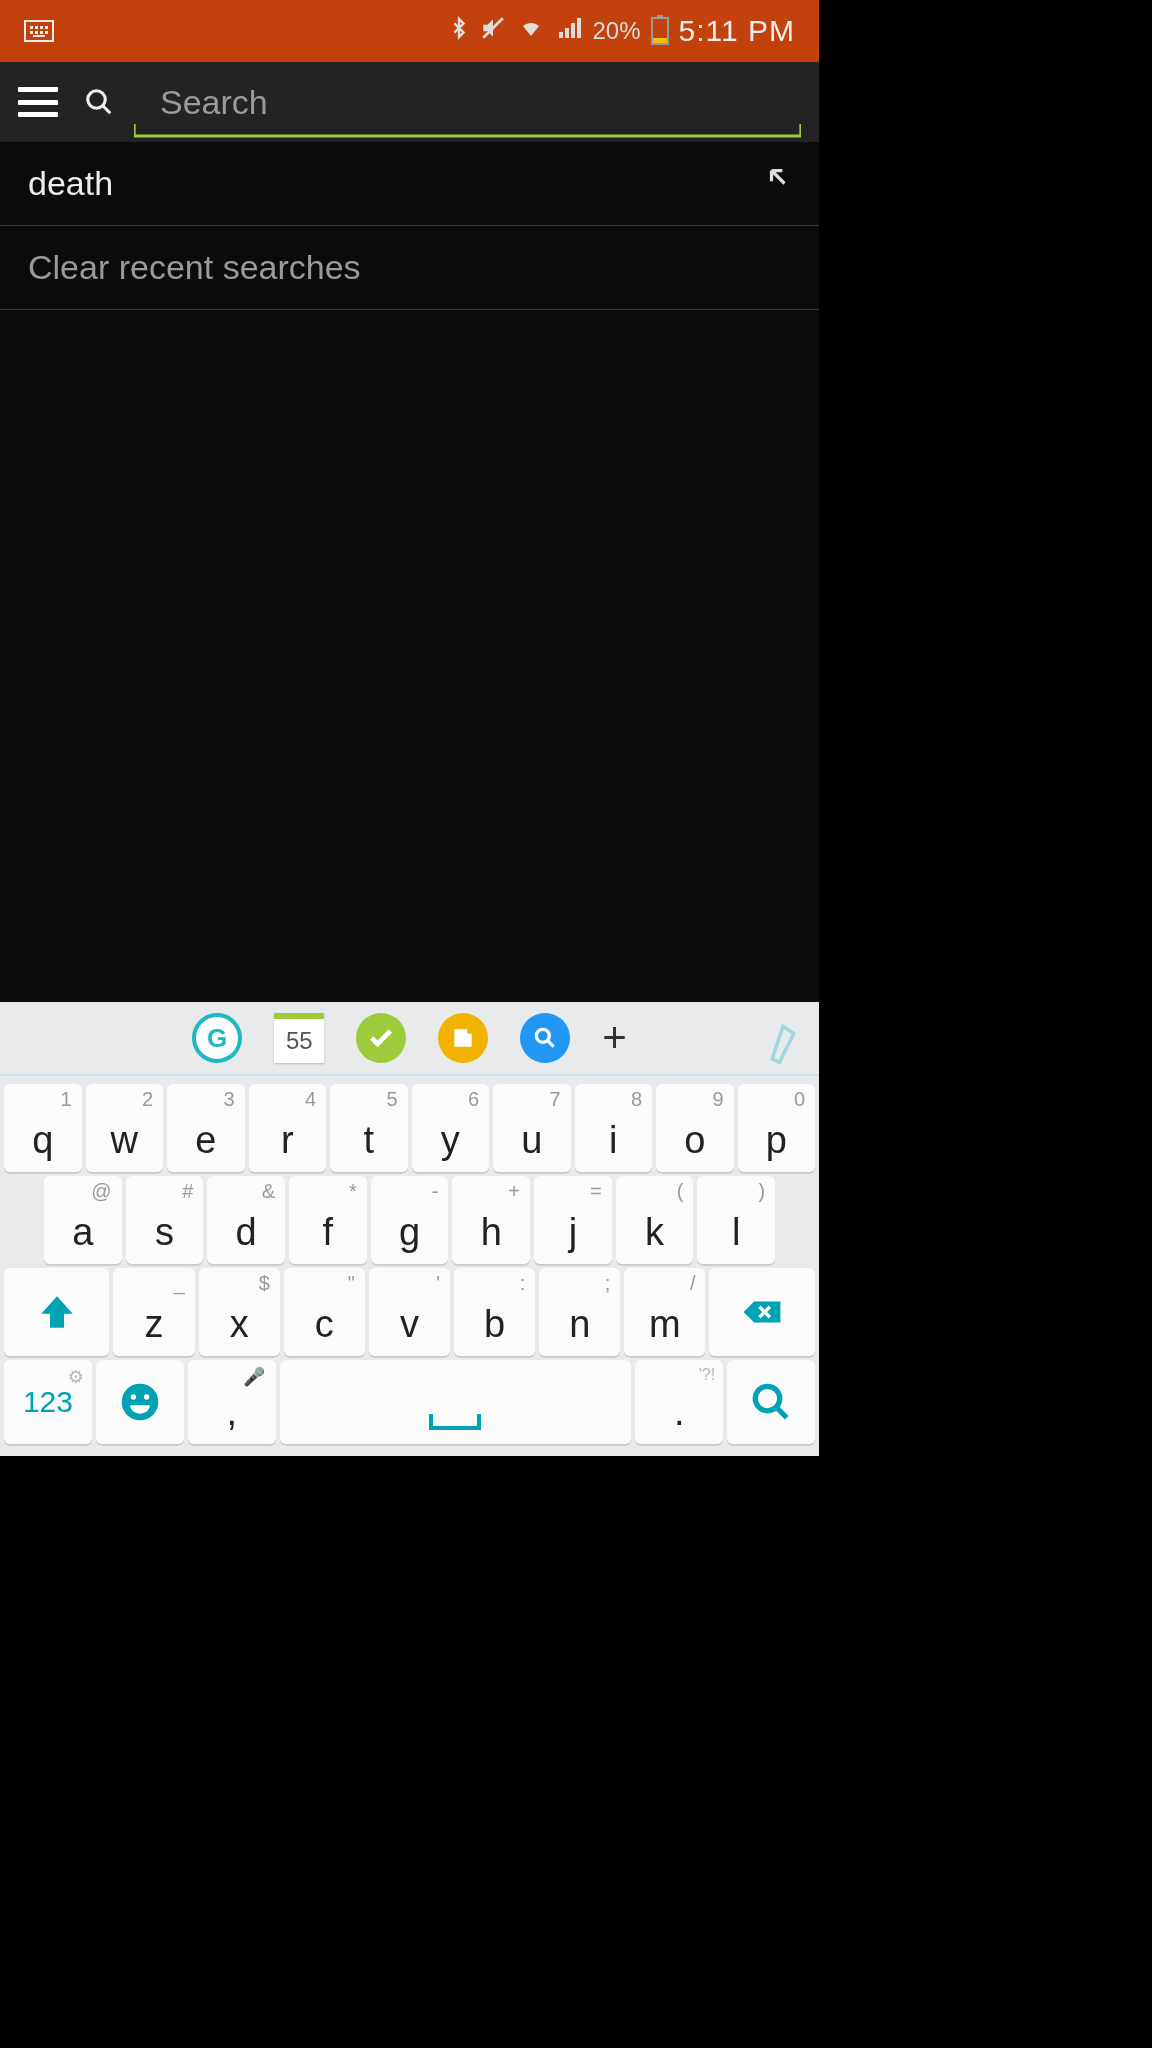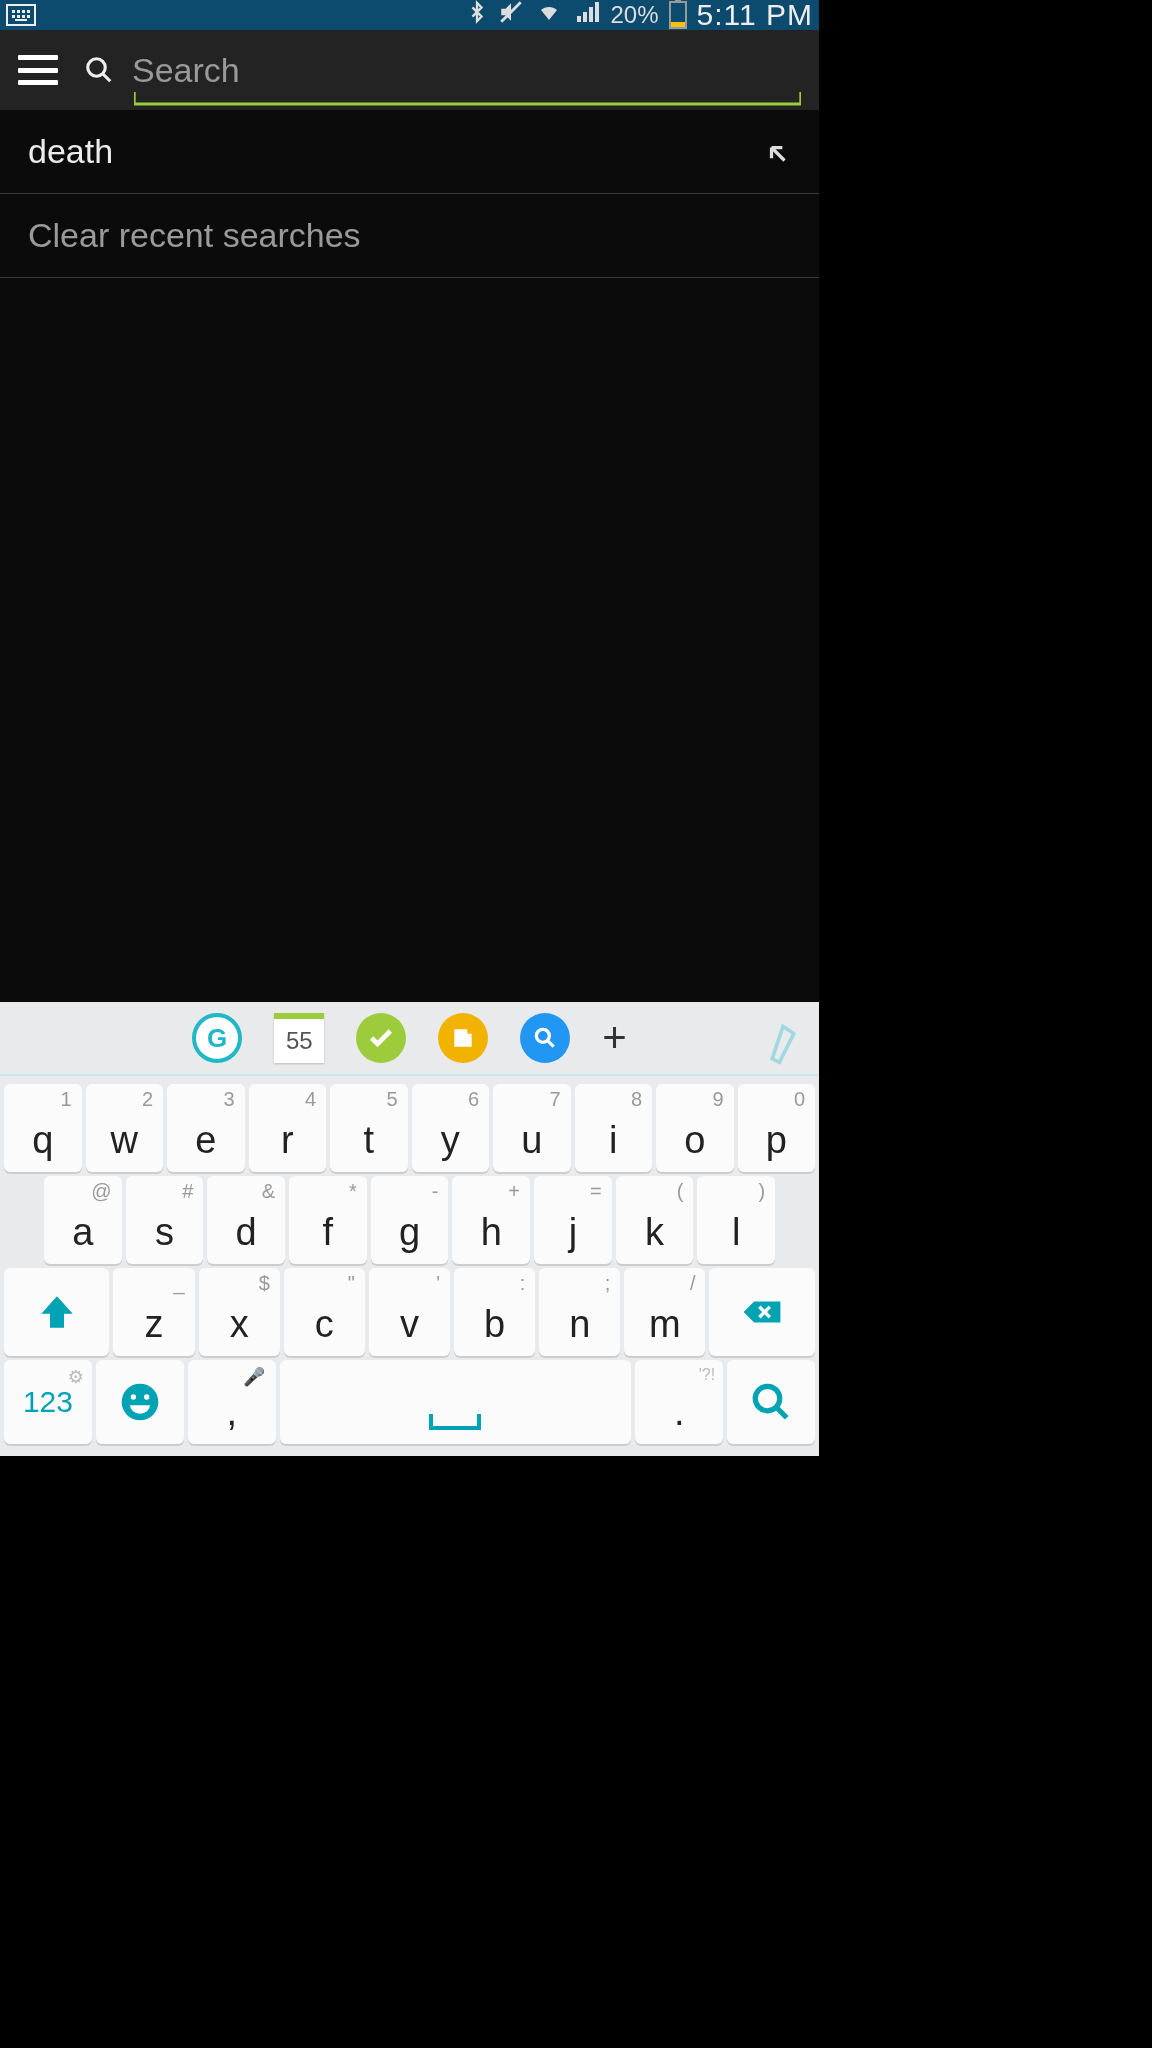--- a/index.html
+++ b/index.html
@@ -1,43 +1,43 @@
 <!DOCTYPE html>
 <html><head>
 <meta charset="utf-8">
 <style>
   * { box-sizing: border-box; margin: 0; padding: 0; }
   html, body { width: 819px; height: 1456px; font-family: -apple-system, Helvetica, Arial, sans-serif; overflow: hidden; background:#000; }
   .phone { width:819px; height:1456px; display:flex; flex-direction:column; background:#0b0b0b; }
 
   
-  .status-bar { height:30px; background:#0c4a6e; color:#eee; display:flex; align-items:center; justify-content:space-between; padding:0 6px; font-size:28px; }
+  .status-bar { height:62px; background:#c2410c; color:#eee; display:flex; align-items:center; justify-content:space-between; padding:0 24px; font-size:28px; }
   .status-left { display:flex; align-items:center; gap:10px; }
   .status-right { display:flex; align-items:center; gap:10px; }
   .status-right .time { font-size:30px; letter-spacing:1px; }
   .kbd-indicator { border:2px solid #eee; width:30px; height:22px; display:flex; align-items:center; justify-content:center; font-size:11px; }
   .battery { width:18px; height:28px; border:2px solid #999; position:relative; }
   .battery::before { content:""; position:absolute; left:4px; right:4px; top:-4px; height:3px; background:#999;}
   .battery-fill { position:absolute; left:0; right:0; bottom:0; height:20%; background:#f4c20d; }
   .pct { font-size:24px; color:#ddd; }
 
   
   .app-header { height:80px; background:#232323; display:flex; align-items:center; padding:0 18px; gap:26px; }
   .hamburger { width:40px; height:30px; display:flex; flex-direction:column; justify-content:space-between; cursor:pointer; }
   .hamburger span { display:block; height:5px; background:#fff; border-radius:1px; }
-  .search-wrap { flex:1; position:relative; height:60px; display:flex; align-items:center; }
+  .search-wrap { flex:1; position:relative; height:60px; display:flex; align-items:center;gap:28px; }
   .search-icon { width:30px; height:30px; margin-right:18px; }
   .search-input { flex:1; background:transparent; border:none; color:#fff; font-size:34px; outline:none; }
   .search-input::placeholder { color:#9a9a9a; }
   .search-underline { position:absolute; left:50px; right:0; bottom:-6px; height:14px; }
   .search-underline svg { width:100%; height:100%; }
 
   
   .suggestions { background:#0b0b0b; flex:0 0 auto; }
-  .sugg-row { display:flex; align-items:flex-end; justify-content:space-between; padding:22px 28px; border-bottom:1px solid #3a3a3a; }
+  .sugg-row { display:flex; align-items:flex-start; justify-content:space-between; padding:22px 28px; border-bottom:1px solid #3a3a3a; }
   .sugg-text { color:#ececec; font-size:34px; font-weight:300; }
   .sugg-clear { color:#9a9a9a; font-size:34px; font-weight:300; }
   .arrow-nw { color:#ddd; }
 
   .filler { flex:1; background:#0b0b0b; }
 
   
   .keyboard { background:#e8eaeb; padding-bottom:6px; }
   .kb-suggest { height:74px; display:flex; align-items:center; gap:32px; padding:0 24px; border-bottom:2px solid #c9e7ea; position:relative; justify-content:center;}
   .circ { width:50px; height:50px; border-radius:50%; display:flex; align-items:center; justify-content:center; color:#fff; font-size:26px; font-weight:bold;}

